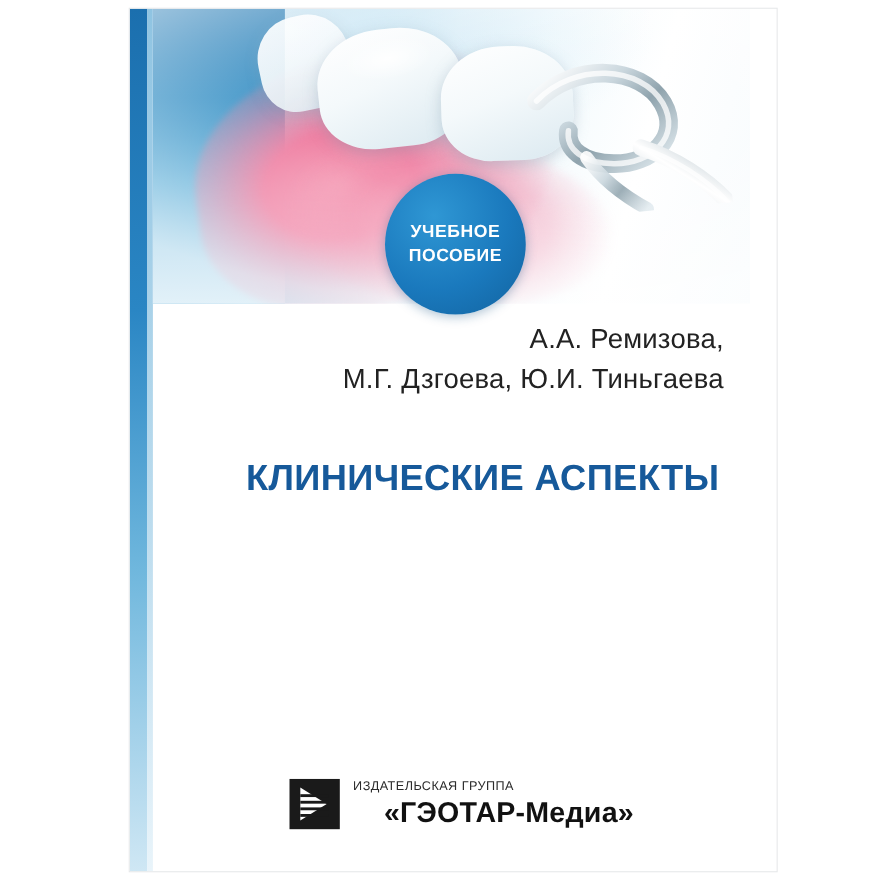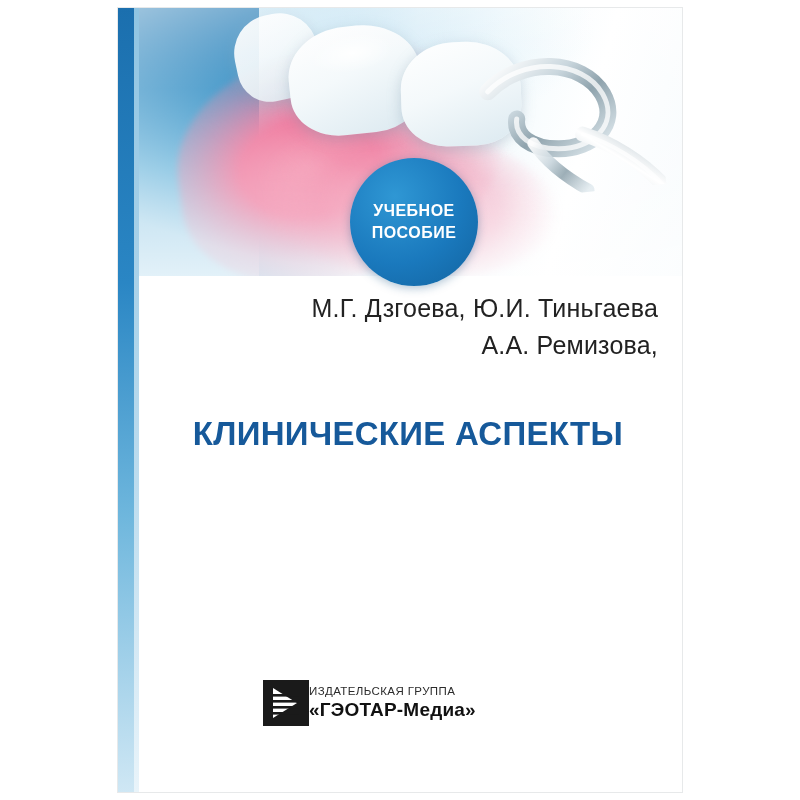--- a/index.html
+++ b/index.html
@@ -24,20 +24,21 @@
   
   .cover {
     position: absolute;
     left: 118px;
     top: 8px;
     width: 564px;
     height: 784px;
     background: #ffffff;
     box-shadow: 0 0 0 1px #e7e9ea;
     overflow: hidden;
+    padding-left: 24px;
   }
 
   
   .spine {
     position: absolute;
     left: 0;
     top: 0;
     width: 16px;
     height: 784px;
     background: linear-gradient(180deg, #1b6fae 0%, #2a86c4 35%, #6fb7dd 65%, #cfe7f4 100%);
@@ -169,64 +170,66 @@
   .authors div {
     font-size: 25px;
     line-height: 37px;
     font-weight: normal;
     letter-spacing: 0.2px;
   }
 
   
   .title {
     position: absolute;
-    left: 30px;
+    left: 16px;
     top: 400px;
     width: 520px;
-    text-align: center;
+    text-align: right;
     color: #16599a;
   }
   .title div {
     font-size: 33px;
     font-weight: bold;
     line-height: 52px;
     letter-spacing: 0.3px;
     text-transform: uppercase;
   }
 
   
   .publisher {
     position: absolute;
     left: 145px;
-    top: 672px;
+    top: 700px;
     width: 380px;
     display: flex;
     align-items: center;
+    gap: 12px;
   }
   .pub-logo {
     width: 46px;
     height: 46px;
     flex: 0 0 auto;
   }
   .pub-text {
     display: flex;
     flex-direction: column;
     justify-content: center;
   }
   .pub-line1 {
     font-size: 11.5px;
     color: #2b2b2b;
     letter-spacing: 0.4px;
   }
   .pub-line2 {
-    font-size: 19px;
+    font-size: 26px;
     font-weight: bold;
     color: #111111;
     letter-spacing: 0.2px;
     margin-top: 2px;
+    margin-left: 28px;
   }
 </style>
 </head>
 <body>
 
 <div class="page">
 
   <div class="cover">
 
     <div class="spine"></div>
@@ -266,22 +269,22 @@
       </div>
       <div class="photo-vignette"></div>
     </div>
 
     <div class="badge">
       <span class="l1">Учебное</span>
       <span class="l2">пособие</span>
     </div>
 
     <div class="authors">
+      <div>А.А. Ремизова,</div>
       <div>М.Г. Дзгоева, Ю.И. Тиньгаева</div>
-      <div>А.А. Ремизова,</div>
     </div>
 
     <div class="title">
       <div>КЛИНИЧЕСКИЕ АСПЕКТЫ</div>
     </div>
 
     <div class="publisher">
       <div class="pub-logo">
         <svg width="46" height="46" viewBox="0 0 46 46" aria-hidden="true">
           <rect x="0" y="0" width="46" height="46" fill="#1a1a1a"></rect>

